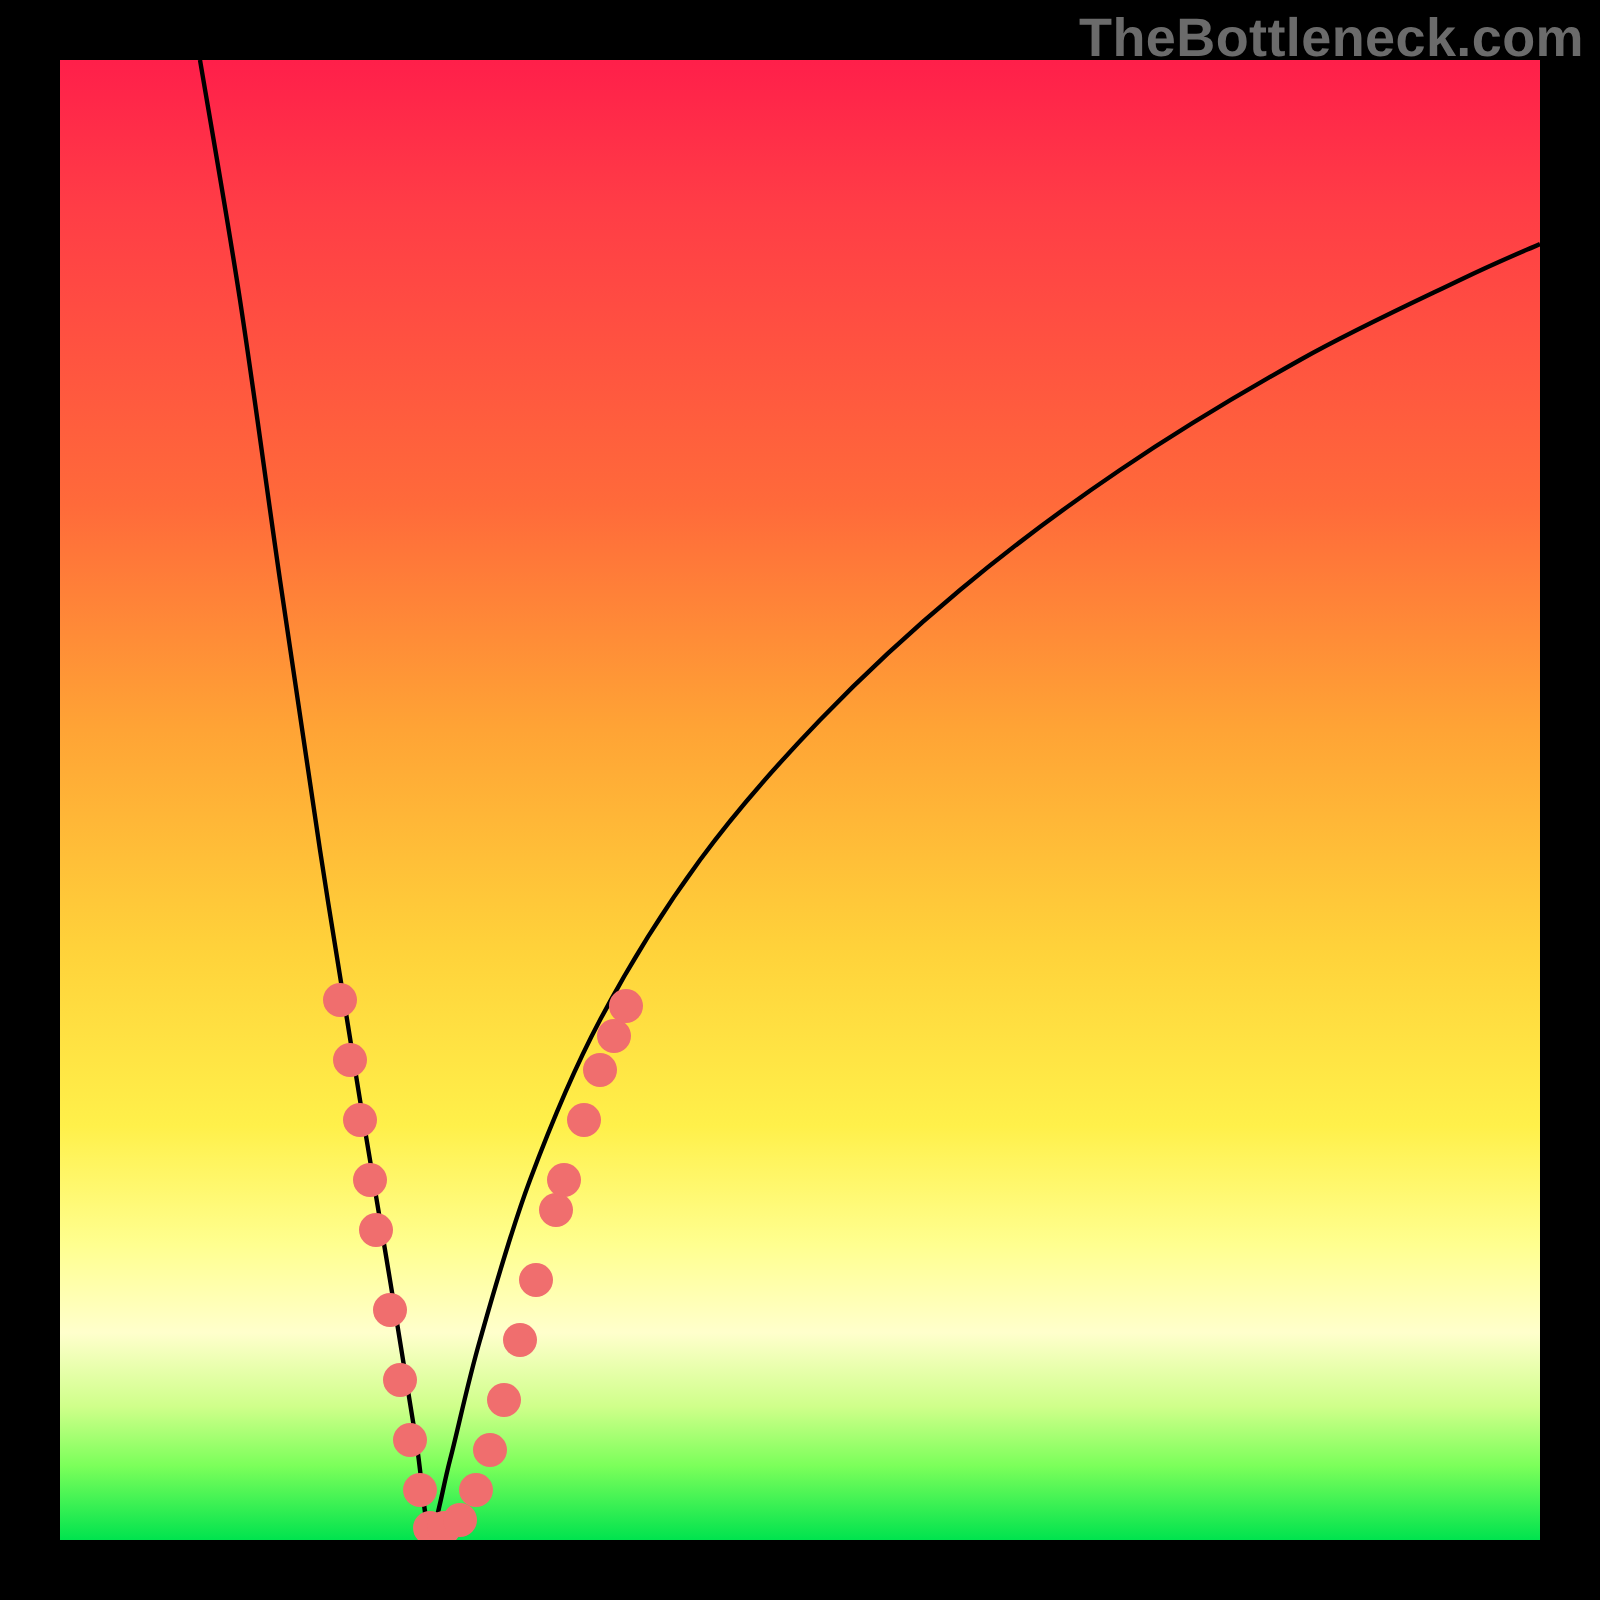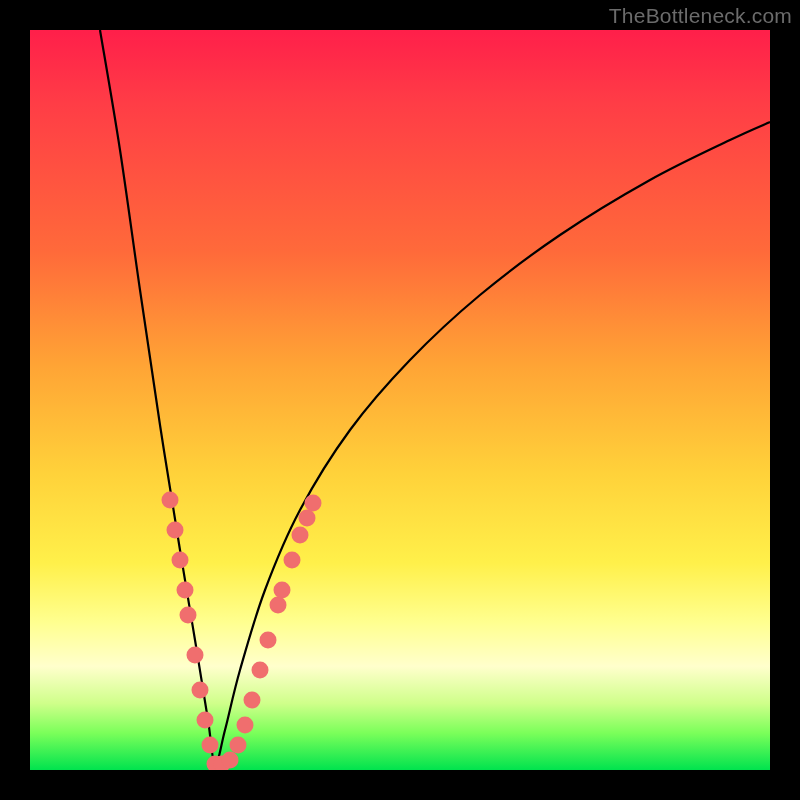--- a/index.html
+++ b/index.html
@@ -39,22 +39,22 @@
       #cfff8a 91%,
       #7bff5a 95%,
       #00e34e 100%
     );
   }
   .watermark {
     position: absolute;
     top: 4px;
     right: 8px;
     color: #6b6b6b;
-    font-size: 21px;
-    font-weight: 400;
+    font-size: 27px;
+    font-weight: 700;
     letter-spacing: 0.2px;
     user-select: none;
   }
   svg.curve {
     position: absolute;
     left: 0;
     top: 0;
     width: 740px;
     height: 740px;
   }

